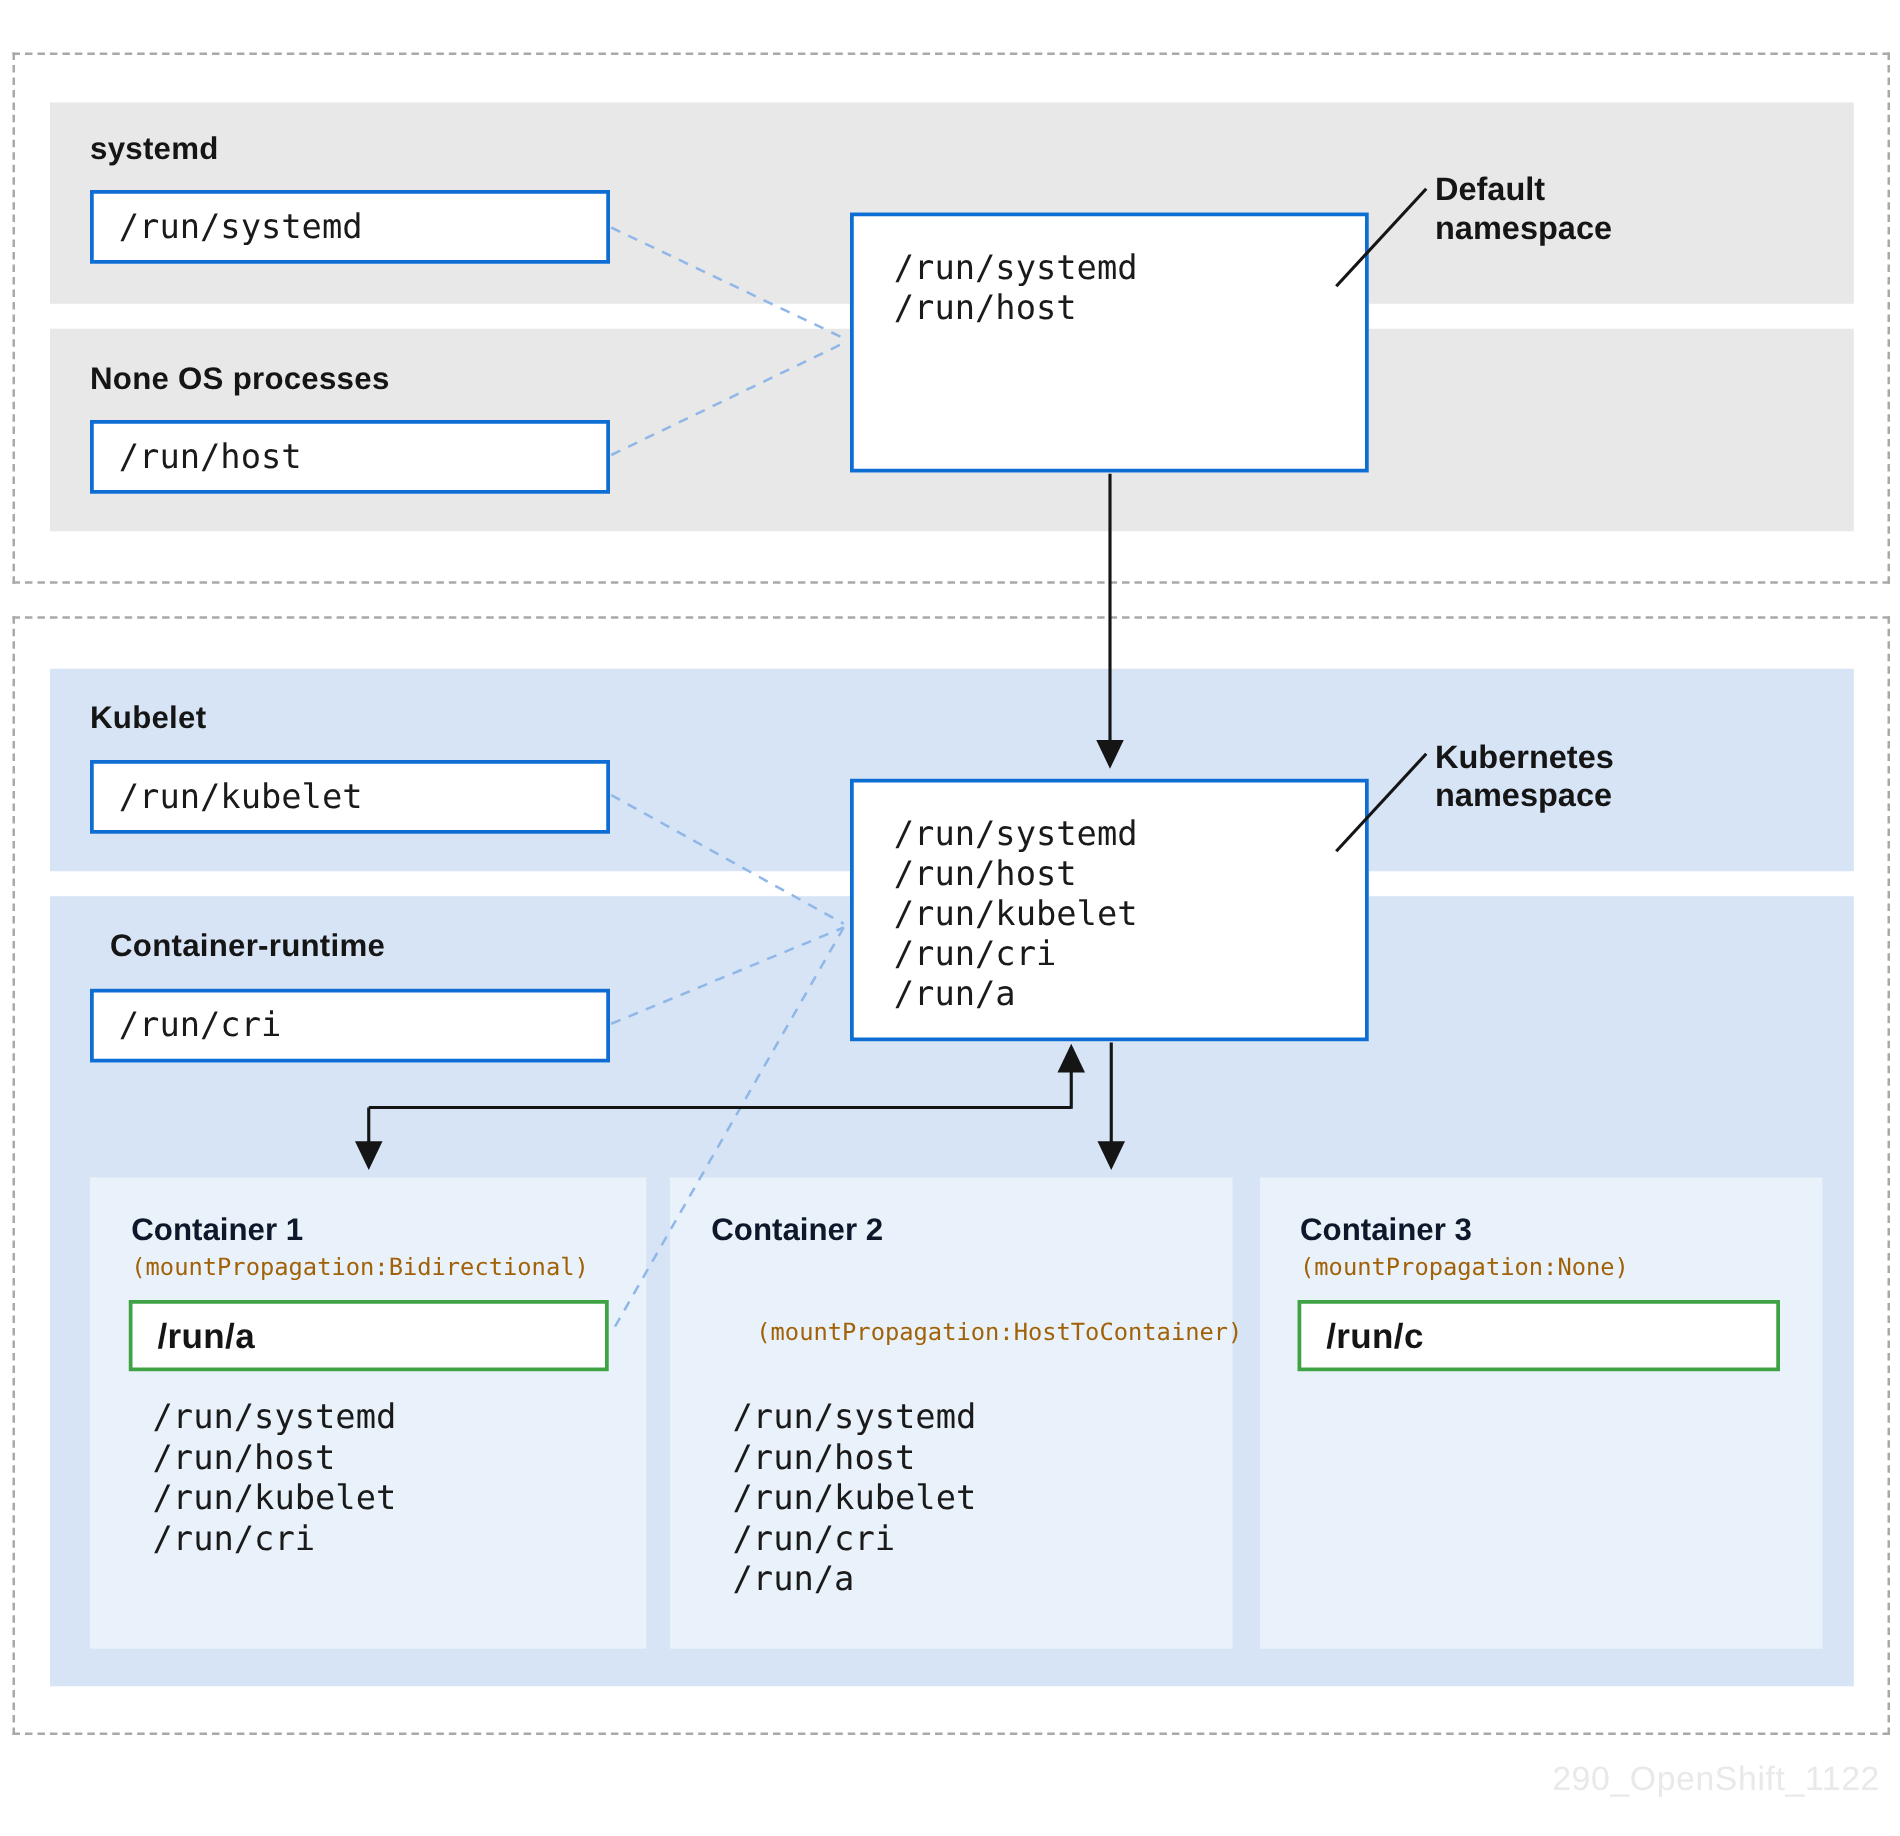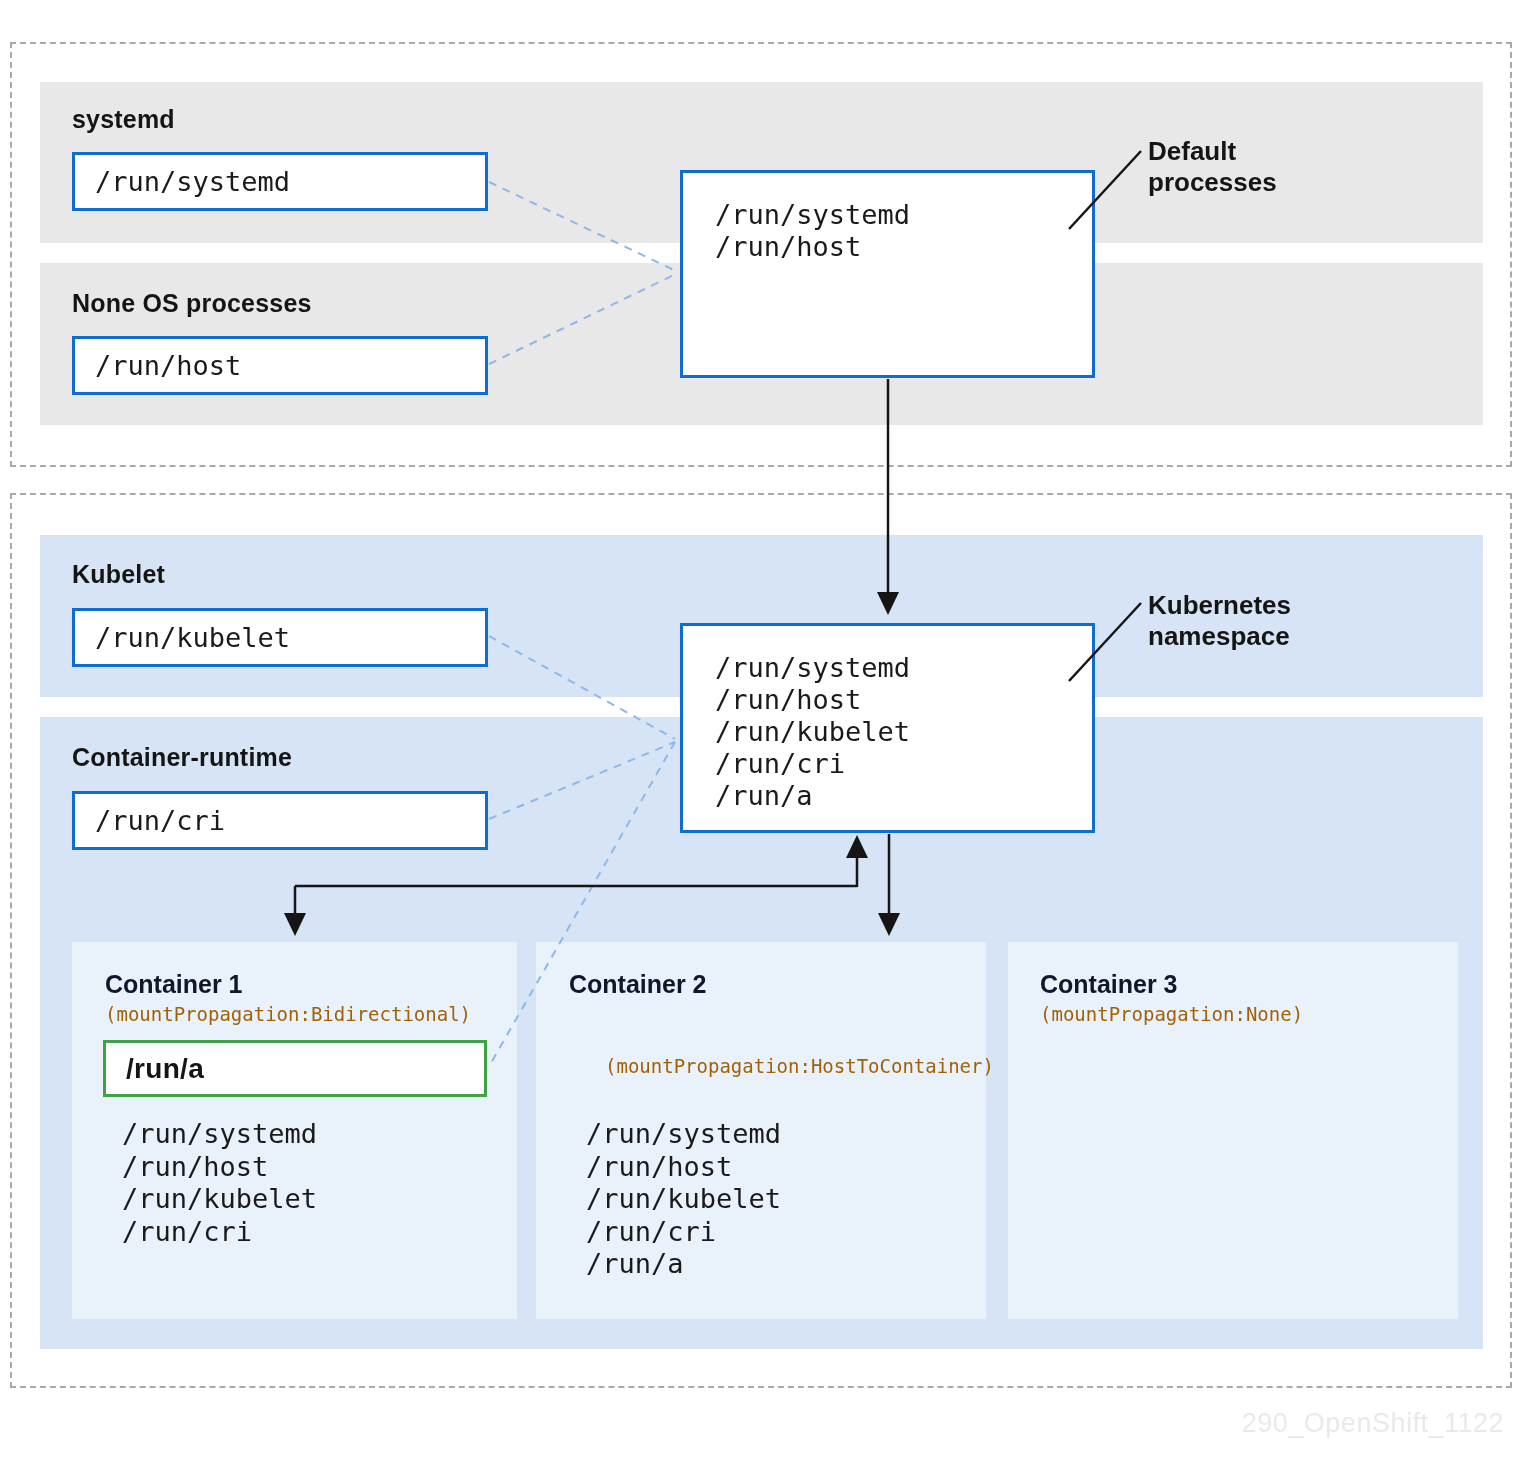--- a/index.html
+++ b/index.html
@@ -66,28 +66,28 @@
     <span class="mono">/run/host</span>
   </div>
 
   <div class="ns-box" style="left:680px;top:170px;width:415px;height:208px;">
     <div>
         <div class="mono-line">/run/systemd</div>
         <div class="mono-line">/run/host</div>
       </div>
   </div>
   <div class="ns-label" style="left:1148px;top:136px;">Default
-processes</div>
+namespace</div>
 
   <div class="band-title" style="left:72px;top:560px;">Kubelet</div>
   <div class="path-box" style="left:72px;top:608px;width:416px;height:59px;">
     <span class="mono">/run/kubelet</span>
   </div>
 
-  <div class="band-title" style="left:72px;top:743px;">Container-runtime</div>
+  <div class="band-title" style="left:88px;top:743px;">Container-runtime</div>
   <div class="path-box" style="left:72px;top:791px;width:416px;height:59px;">
     <span class="mono">/run/cri</span>
   </div>
 
   <div class="ns-box" style="left:680px;top:623px;width:415px;height:210px;">
     <div>
         <div class="mono-line">/run/systemd</div>
         <div class="mono-line">/run/host</div>
         <div class="mono-line">/run/kubelet</div>
         <div class="mono-line">/run/cri</div>
@@ -117,20 +117,23 @@
       <div class="mono-line">/run/systemd</div>
       <div class="mono-line">/run/host</div>
       <div class="mono-line">/run/kubelet</div>
       <div class="mono-line">/run/cri</div>
       <div class="mono-line">/run/a</div>
     </div>
 
   <div class="card" style="left:1008px;top:942px;width:450px;height:377px;"></div>
   <div class="card-title" style="left:1040px;top:970px;">Container 3</div>
   <div class="card-subtitle" style="left:1040px;top:1003px;">(mountPropagation:None)</div>
+  <div class="vol-box" style="left:1038px;top:1040px;width:386px;height:57px;">
+    <span class="vol-text">/run/c</span>
+  </div>
   <div class="mount-list" style="left:1057px;top:1118px;"></div>
 
   <svg class="overlay" width="1520" height="1469" viewBox="0 0 1520 1469">
 
     <line x1="489" y1="182" x2="676" y2="271" stroke="#8fb7e8" stroke-width="2" stroke-dasharray="8 7"></line>
     <line x1="489" y1="364" x2="676" y2="274" stroke="#8fb7e8" stroke-width="2" stroke-dasharray="8 7"></line>
 
     <line x1="489" y1="636" x2="675" y2="739" stroke="#8fb7e8" stroke-width="2" stroke-dasharray="8 7"></line>
     <line x1="489" y1="819" x2="675" y2="742" stroke="#8fb7e8" stroke-width="2" stroke-dasharray="8 7"></line>
     <line x1="675" y1="742" x2="491" y2="1063" stroke="#8fb7e8" stroke-width="2" stroke-dasharray="8 7"></line>

